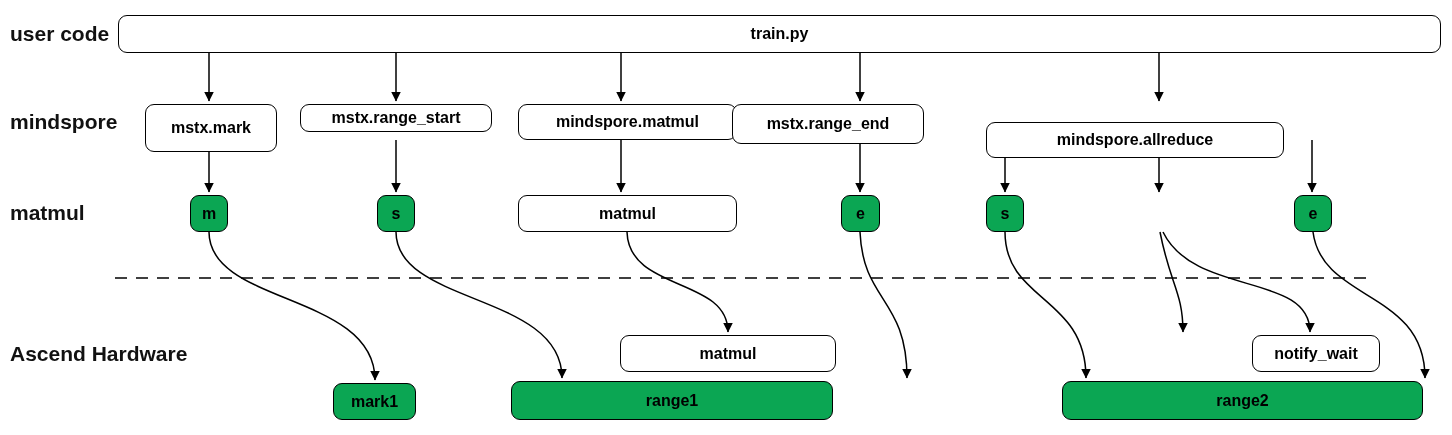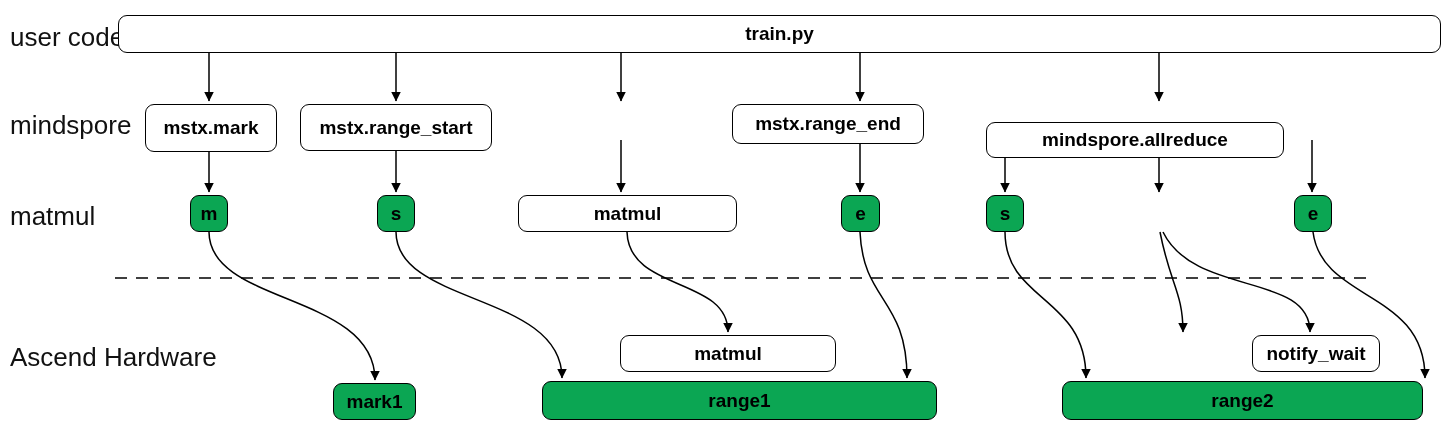--- a/index.html
+++ b/index.html
@@ -3,28 +3,28 @@
 <meta charset="utf-8">
 <style>
   :root { --green:#0ba653; --ink:#111; }
   html,body{margin:0;padding:0;background:#fff;}
   #canvas{
     position:relative; width:1452px; height:435px; background:#fff;
     font-family:"Liberation Sans", sans-serif; color:var(--ink);
     overflow:hidden;
   }
   .rowlabel{
-    position:absolute; font-weight:normal; font-size:26px; color:var(--ink);
+    position:absolute; font-weight:bold; font-size:21px; color:var(--ink);
     white-space:nowrap;
   }
   .box{
     position:absolute; box-sizing:border-box;
     border:1.6px solid #000; border-radius:9px; background:#fff;
     display:flex; align-items:center; justify-content:center;
-    font-weight:bold; font-size:19px; color:#000; white-space:nowrap;text-align:center;
+    font-weight:bold; font-size:16px; color:#000; white-space:nowrap;text-align:center;
   }
   .green{ background:var(--green); }
   svg.wires{ position:absolute; left:0; top:0; pointer-events:none; }
 </style>
 </head>
 <body>
 
 <div id="canvas">
 
   <svg class="wires" width="1452" height="435" viewBox="0 0 1452 435">
@@ -64,30 +64,31 @@
   </svg>
 
   <div class="rowlabel" style="left:10px;top:22px">user code</div>
   <div class="rowlabel" style="left:10px;top:110px">mindspore</div>
   <div class="rowlabel" style="left:10px;top:201px">matmul</div>
   <div class="rowlabel" style="left:10px;top:342px">Ascend Hardware</div>
 
   <div class="box" style="left:118px;top:15px;width:1323px;height:38px">train.py</div>
 
   <div class="box" style="left:145px;top:104px;width:132px;height:48px">mstx.mark</div>
-  <div class="box" style="left:300px;top:104px;width:192px;height:47px">mstx.range_start</div>
+  <div class="box" style="left:300px;top:104px;width:192px;height:28px">mstx.range_start</div>
+  <div class="box" style="left:518px;top:104px;width:219px;height:36px">mindspore.matmul</div>
   <div class="box" style="left:732px;top:104px;width:192px;height:40px">mstx.range_end</div>
   <div class="box" style="left:986px;top:122px;width:298px;height:36px">mindspore.allreduce</div>
 
   <div class="box green" style="left:190px;top:195px;width:38px;height:37px">m</div>
   <div class="box green" style="left:377px;top:195px;width:38px;height:37px">s</div>
   <div class="box" style="left:518px;top:195px;width:219px;height:37px">matmul</div>
   <div class="box green" style="left:841px;top:195px;width:39px;height:37px">e</div>
   <div class="box green" style="left:986px;top:195px;width:38px;height:37px">s</div>
   <div class="box green" style="left:1294px;top:195px;width:38px;height:37px">e</div>
 
   <div class="box" style="left:620px;top:335px;width:216px;height:37px">matmul</div>
   <div class="box" style="left:1252px;top:335px;width:128px;height:37px">notify_wait</div>
   <div class="box green" style="left:333px;top:383px;width:83px;height:37px">mark1</div>
-  <div class="box green" style="left:542px;top:381px;width:395px;height:39px">range1</div>
+  <div class="box green" style="left:511px;top:381px;width:322px;height:39px">range1</div>
   <div class="box green" style="left:1062px;top:381px;width:361px;height:39px">range2</div>
 
 </div>
 
 </body></html>

